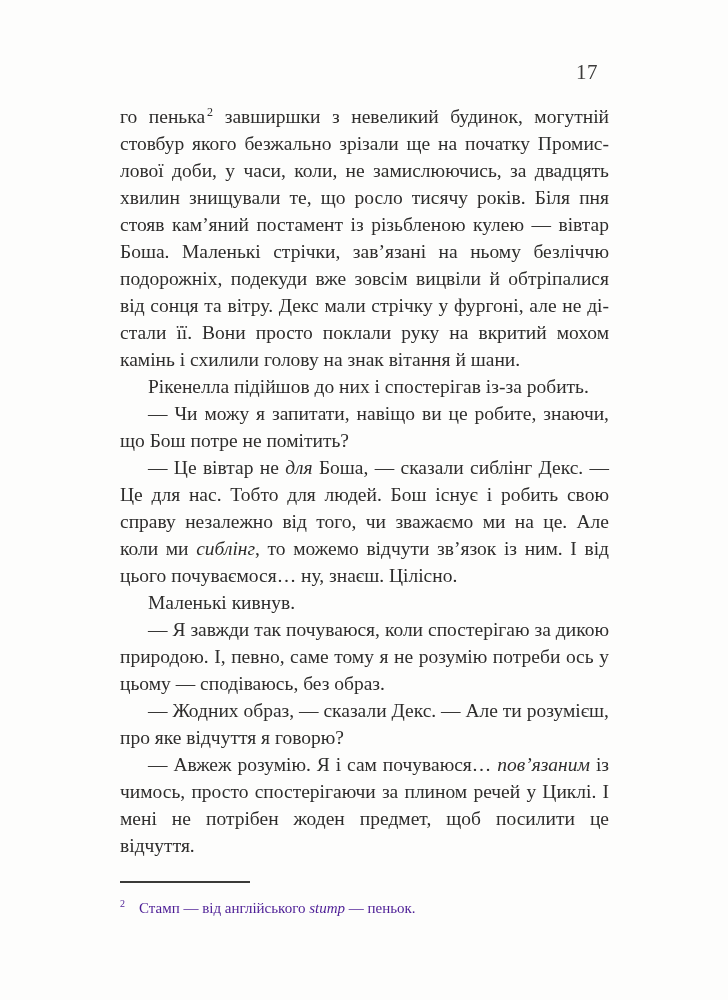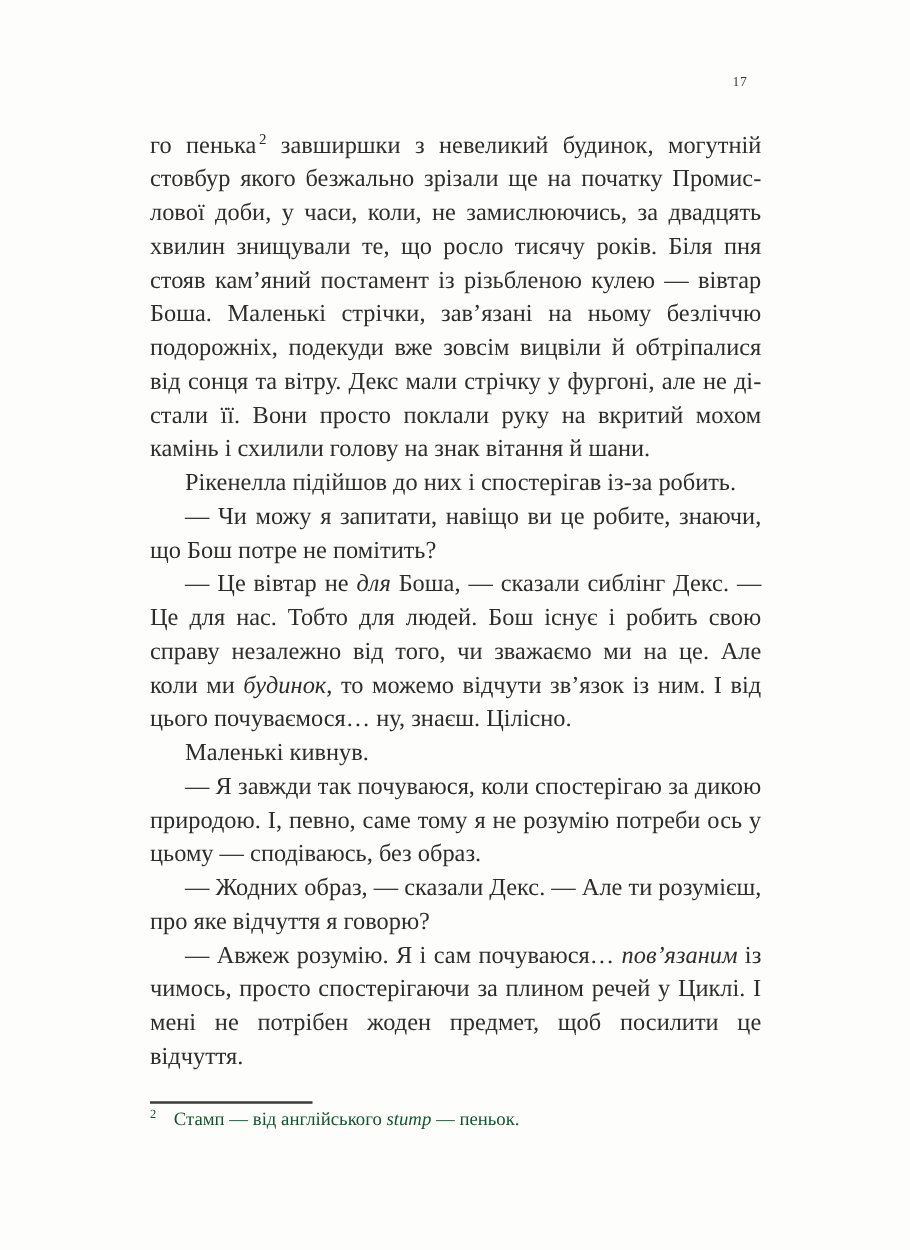--- a/index.html
+++ b/index.html
@@ -8,21 +8,21 @@
     background: #fdfdfc;
     font-family: "Liberation Serif", "DejaVu Serif", serif;
     color: #2e2d2c;
     position: relative;
     overflow: hidden;
   }
   .page { position: absolute; inset: 0; }
   .page-number {
     position: absolute;
     top: 60px; right: 130px;
-    font-size: 11px;
+    font-size: 21px;
     color: #3c3b3a;
     letter-spacing: 0.5px;
   }
   .text-block {
     position: absolute;
     left: 120px; top: 103px;
     width: 489px;
     font-size: 19.5px;
     line-height: 27px;
     text-align: justify;
@@ -41,44 +41,44 @@
   .footnote {
     position: absolute;
     left: 120px; top: 881px;
     width: 489px;
   }
   .footnote-rule {
     width: 130px; height: 0;
     border-top: 2px solid #3b3a38;
   }
   .footnote-body {
-    margin-top: 3px;
+    margin-top: 15px;
     font-size: 15px;
     line-height: 20px;
-    color: #14532d;
+    color: #4c1d95;
   }
   .footnote-marker {
     font-size: 10px;
     line-height: 0;
     vertical-align: super;
     margin-right: 14px;
   }
 </style>
 </head>
 <body style="background: rgb(253, 253, 252); color: rgb(46, 45, 44);">
 
 <div class="page">
 
   <div class="page-number">17</div>
 
   <div class="text-block" id="text-block">
       <p class="no-indent"><span>го пенька</span><sup class="fn-ref">2</sup><span> завширшки з невеликий будинок, могутній стовбур якого безжально зрізали ще на початку Промис­лової доби, у часи, коли, не замислюючись, за двадцять хвилин знищували те, що росло тисячу років. Біля пня стояв кам’яний постамент із різьбленою кулею — вівтар Боша. Маленькі стрічки, зав’язані на ньому безліччю подорожніх, подекуди вже зовсім вицвіли й обтріпалися від сонця та вітру. Декс мали стрічку у фургоні, але не ді­стали її. Вони просто поклали руку на вкритий мохом камінь і схилили голову на знак вітання й шани.</span></p>
       <p><span>Рікенелла підійшов до них і спостерігав із-за робить.</span></p>
       <p><span>— Чи можу я запитати, навіщо ви це робите, знаючи, що Бош потре не помітить?</span></p>
-      <p><span>— Це вівтар не </span><i>для</i><span> Боша, — сказали сиблінг Декс. — Це для нас. Тобто для людей. Бош існує і робить свою справу незалежно від того, чи зважаємо ми на це. Але коли ми </span><i>будинок</i><span>, то можемо відчути зв’язок із ним. І від цього почуваємося… ну, знаєш. Цілісно.</span></p>
+      <p><span>— Це вівтар не </span><i>для</i><span> Боша, — сказали сиблінг Декс. — Це для нас. Тобто для людей. Бош існує і робить свою справу незалежно від того, чи зважаємо ми на це. Але коли ми </span><i>сиблінг</i><span>, то можемо відчути зв’язок із ним. І від цього почуваємося… ну, знаєш. Цілісно.</span></p>
       <p><span>Маленькі кивнув.</span></p>
       <p><span>— Я завжди так почуваюся, коли спостерігаю за ди­кою природою. І, певно, саме тому я не розумію потре­би ось у цьому — сподіваюсь, без образ.</span></p>
       <p><span>— Жодних образ, — сказали Декс. — Але ти розумі­єш, про яке відчуття я говорю?</span></p>
       <p><span>— Авжеж розумію. Я і сам почуваюся… </span><i>пов’язаним</i><span> із чимось, просто спостерігаючи за плином речей у Циклі. І мені не потрібен жоден предмет, щоб по­силити це відчуття.</span></p>
     </div>
 
   <div class="footnote">
     <div class="footnote-rule"></div>
     <div class="footnote-body"><sup class="footnote-marker">2</sup><span id="footnote-runs"><span>Стамп — від англійського </span><i>stump</i><span> — пеньок.</span></span></div>
   </div>

